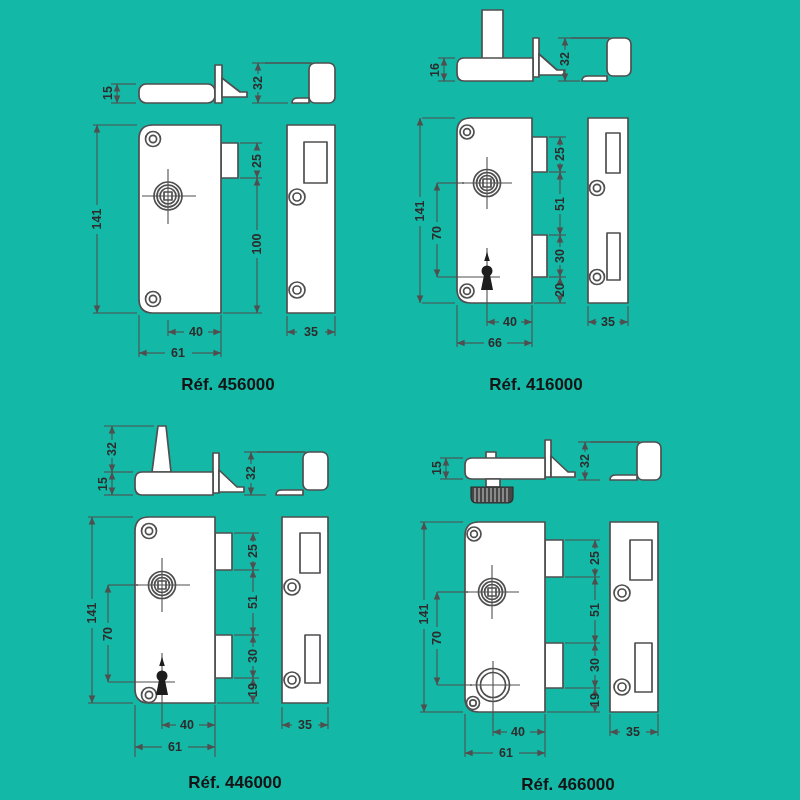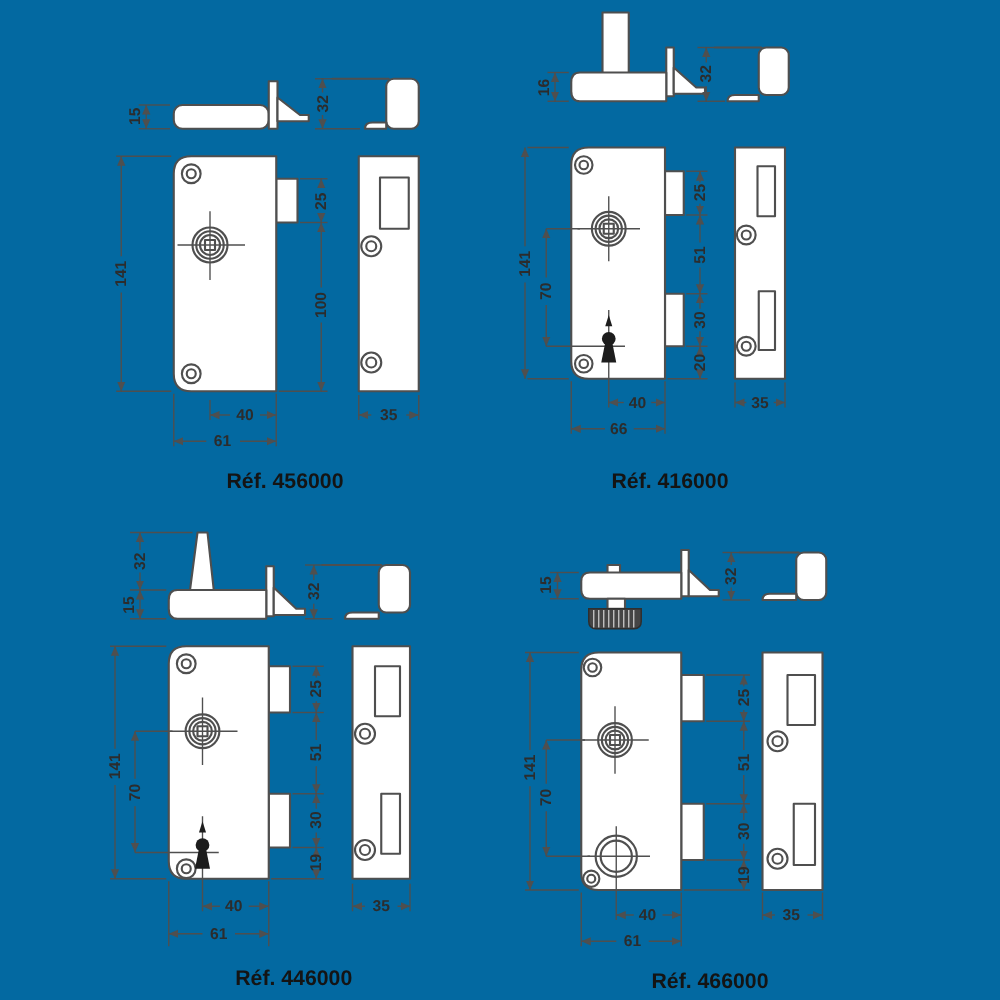--- a/index.html
+++ b/index.html
@@ -1,16 +1,16 @@
 <!DOCTYPE html>
 <html><head>
 <meta charset="utf-8">
 <style>
   html,body{margin:0;padding:0;background:#ffffff;}
-  .sheet{width:800px;height:800px;background:#0369a1;display:grid;
+  .sheet{width:800px;height:800px;background:#14b8a6;display:grid;
          grid-template-columns:400px 400px;grid-template-rows:400px 400px;
          font-family:"Liberation Sans",sans-serif;}
   .panel{position:relative;width:400px;height:400px;}
   svg .s{fill:none;stroke:#4f4f4f;stroke-width:1.7;stroke-linejoin:round;stroke-linecap:round;}
   svg .wf{fill:#ffffff;stroke:#4f4f4f;stroke-width:1.7;stroke-linejoin:round;}
   svg .thin{fill:none;stroke:#4f4f4f;stroke-width:1.1;}
   svg .solid{fill:#1d1d1d;stroke:none;}
   svg .knurl{fill:#454545;stroke:#2f2f2f;stroke-width:1.2;}
   svg .rib{stroke:#cfcfcf;stroke-width:1;}
   svg text.dim{font-family:"Liberation Sans",sans-serif;font-size:12.5px;font-weight:bold;

